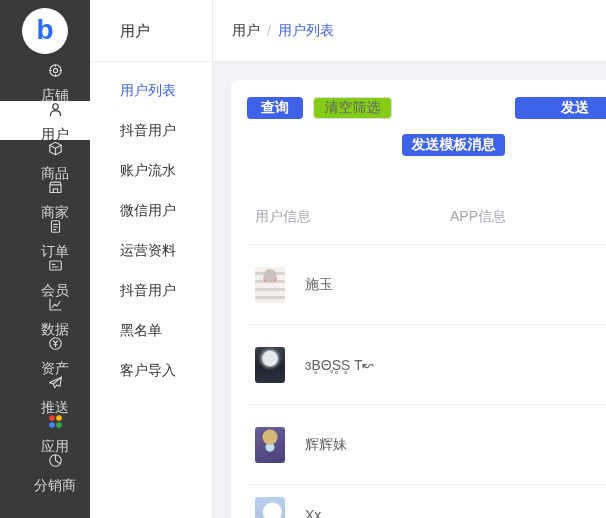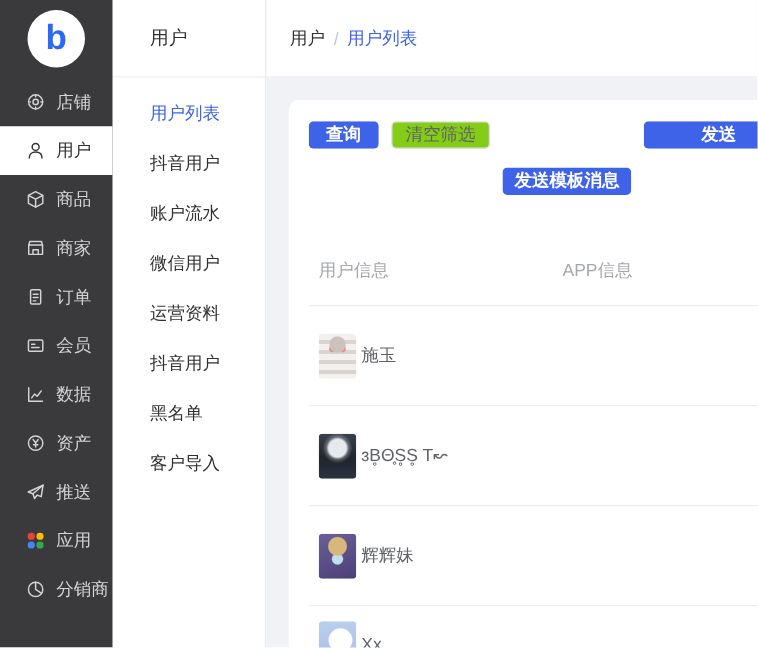--- a/index.html
+++ b/index.html
@@ -16,21 +16,21 @@
   html,body{width:606px;height:518px;overflow:hidden;}
   body{
     font-family:"Liberation Sans","DejaVu Sans",sans-serif;
     font-size:14px;color:var(--text-main);background:#fff;position:relative;
   }
   
   .psidebar{position:absolute;left:0;top:0;width:90px;height:518px;background:var(--dark-bg);z-index:3;}
   .logo-wrap{height:62px;display:flex;align-items:center;justify-content:center;}
   .logo-circle{width:46px;height:46px;border-radius:50%;background:#fff;display:flex;align-items:center;justify-content:center;}
   .logo-letter{color:#2B6BF3;font-size:28px;font-weight:bold;line-height:1;transform:translateY(-1px);}
-  .pitem{height:39px;display:flex;align-items:center;padding-left:20px;gap:8px;color:var(--dark-text);cursor:pointer;}
+  .pitem{height:39px;display:flex;align-items:center;padding-left:20px;gap:8px;color:var(--dark-text);cursor:pointer;flex-direction:column;}
   .pitem svg{flex:0 0 auto;}
   .pitem.active{background:#fff;color:var(--text-main);}
   .pic{width:17px;height:17px;stroke:currentColor;fill:none;stroke-width:1.1;stroke-linecap:round;stroke-linejoin:round;}
   
   .ssidebar{position:absolute;left:90px;top:0;width:123px;height:518px;background:#fff;border-right:1px solid #E8EAEE;z-index:2;}
   .ssidebar-title{height:62px;line-height:62px;padding-left:30px;font-size:15px;color:var(--text-main);border-bottom:1px solid var(--border);}
   .ssidebar-list{padding-top:8px;}
   .sitem{height:40px;line-height:40px;padding-left:30px;color:var(--text-main);cursor:pointer;}
   .sitem.active{color:var(--primary);}
   
@@ -50,21 +50,21 @@
   .btn-template{width:122px;margin-top:37px;}
   .btn-send{min-width:120px;}
   .thead{margin-top:34px;height:55px;display:flex;align-items:center;border-bottom:1px solid var(--border);color:var(--text-muted);font-size:14px;}
   .th-user{width:195px;padding-left:8px;}
   .th-app{flex:1;padding-left:8px;}
   .trow{display:flex;border-bottom:1px solid var(--border);min-height:80px;}
   .cell-user{width:195px;padding:0 0 0 8px;display:flex;flex-direction:column;justify-content:center;}
   .cell-app{flex:1;}
   .uline{display:flex;align-items:center;}
   .avatar{width:30px;height:36px;border-radius:3px;flex:0 0 auto;}
-  .uname{margin-left:4px;color:var(--text-sub);}
+  .uname{margin-left:20px;color:var(--text-sub);}
   .phone{margin-top:8px;color:var(--text-sub);}
   .trow.tall{min-height:96px;border-bottom:none;}
   .trow.tall .cell-user{justify-content:flex-start;padding-top:12px;}
   
   .av1{background:
     radial-gradient(circle at 50% 24%, #CBC2BE 0 6px, transparent 7px),
     radial-gradient(circle at 36% 34%, #E08A8A 0 2px, transparent 3px),
     radial-gradient(circle at 64% 34%, #E08A8A 0 2px, transparent 3px),
     repeating-linear-gradient(180deg,#F4F0ED 0 5px,#DAD4D0 5px 8px);}
   .av2{background:

